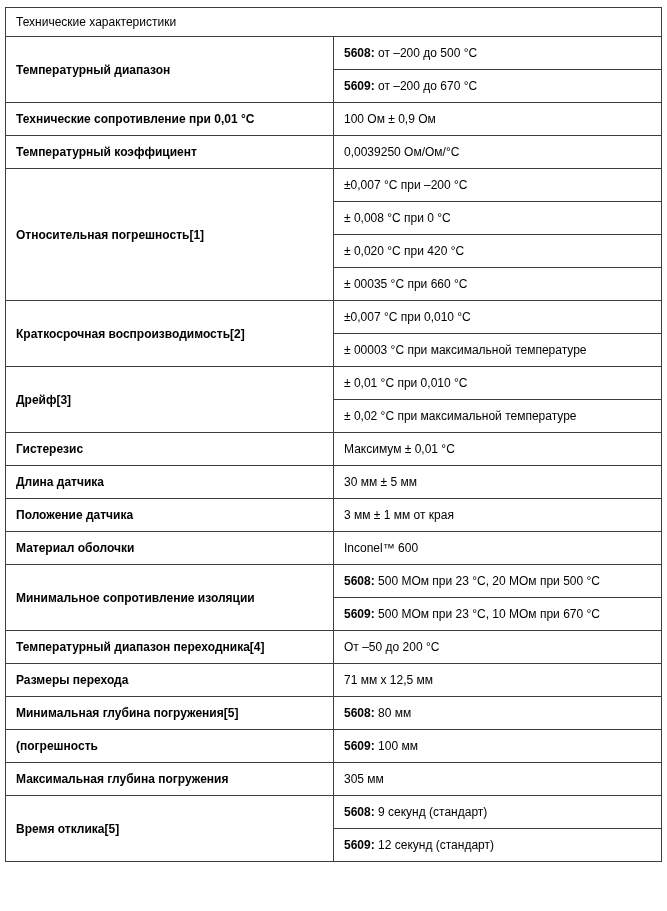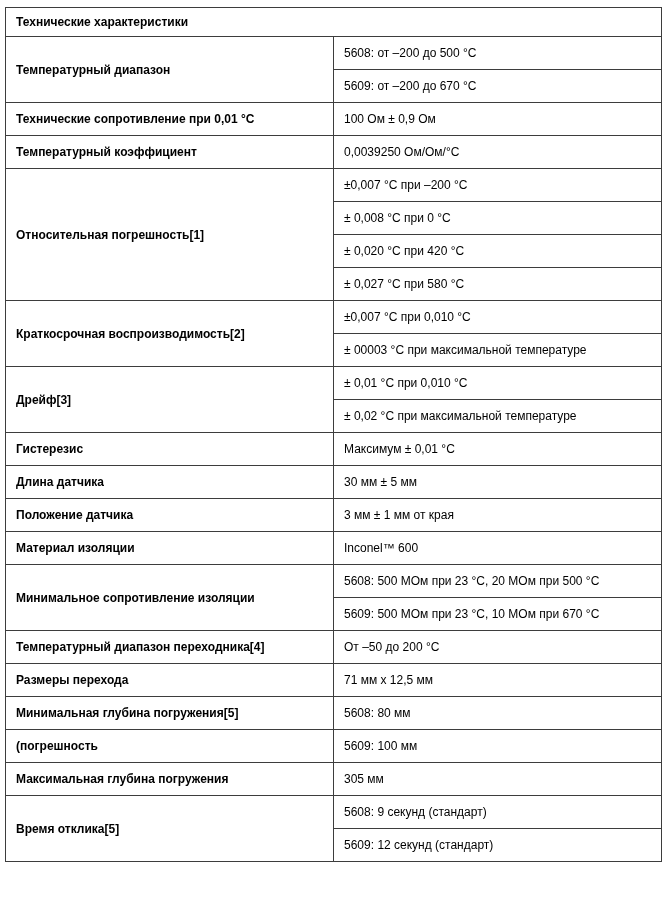--- a/index.html
+++ b/index.html
@@ -18,30 +18,30 @@
     table-layout: fixed;
   }
   .specs td {
     border: 1px solid #3d3d3d;
     padding: 9px 10px;
     vertical-align: middle;
     line-height: 14px;
     background: #ffffff;
   }
   td.title-cell {
-    font-weight: 700;
+    font-weight: 400;
     padding: 7px 10px;
     margin-top: 44px;
   }
   td.label-cell {
     width: 191px;
     font-weight: 700;
   }
   td.value-cell { font-weight: 400; }
-  .model { font-weight: 400; }
+  .model { font-weight: 700; }
 </style>
 </head>
 <body>
 
 <table class="specs">
   <tbody id="specs-body">
     <tr>
       <td colspan="2" class="title-cell">Технические характеристики</td>
     </tr>
   <tr>
@@ -63,21 +63,21 @@
         <td class="label-cell" rowspan="4">Относительная погрешность[1]</td>
         <td class="value-cell">±0,007 °C при –200 °C</td>
       </tr>
       <tr>
         <td class="value-cell">± 0,008 °C при 0 °C</td>
       </tr>
       <tr>
         <td class="value-cell">± 0,020 °C при 420 °C</td>
       </tr>
       <tr>
-        <td class="value-cell">± 0,027 °C при 580 °C</td>
+        <td class="value-cell">± 00035 °C при 660 °C</td>
       </tr>
       <tr>
         <td class="label-cell" rowspan="2">Краткосрочная воспроизводимость[2]</td>
         <td class="value-cell">±0,007 °C при 0,010 °C</td>
       </tr>
       <tr>
         <td class="value-cell">± 00003 °C при максимальной температуре</td>
       </tr>
       <tr>
         <td class="label-cell" rowspan="2">Дрейф[3]</td>
@@ -92,21 +92,21 @@
       </tr>
       <tr>
         <td class="label-cell" rowspan="1">Длина датчика</td>
         <td class="value-cell">30 мм ± 5 мм</td>
       </tr>
       <tr>
         <td class="label-cell" rowspan="1">Положение датчика</td>
         <td class="value-cell">3 мм ± 1 мм от края</td>
       </tr>
       <tr>
-        <td class="label-cell" rowspan="1">Материал изоляции</td>
+        <td class="label-cell" rowspan="1">Материал оболочки</td>
         <td class="value-cell">Inconel™ 600</td>
       </tr>
       <tr>
         <td class="label-cell" rowspan="2">Минимальное сопротивление изоляции</td>
         <td class="value-cell"><span class="model">5608: </span>500 МОм при 23 °C, 20 МОм при 500 °C</td>
       </tr>
       <tr>
         <td class="value-cell"><span class="model">5609: </span>500 МОм при 23 °C, 10 МОм при 670 °C</td>
       </tr>
       <tr>

